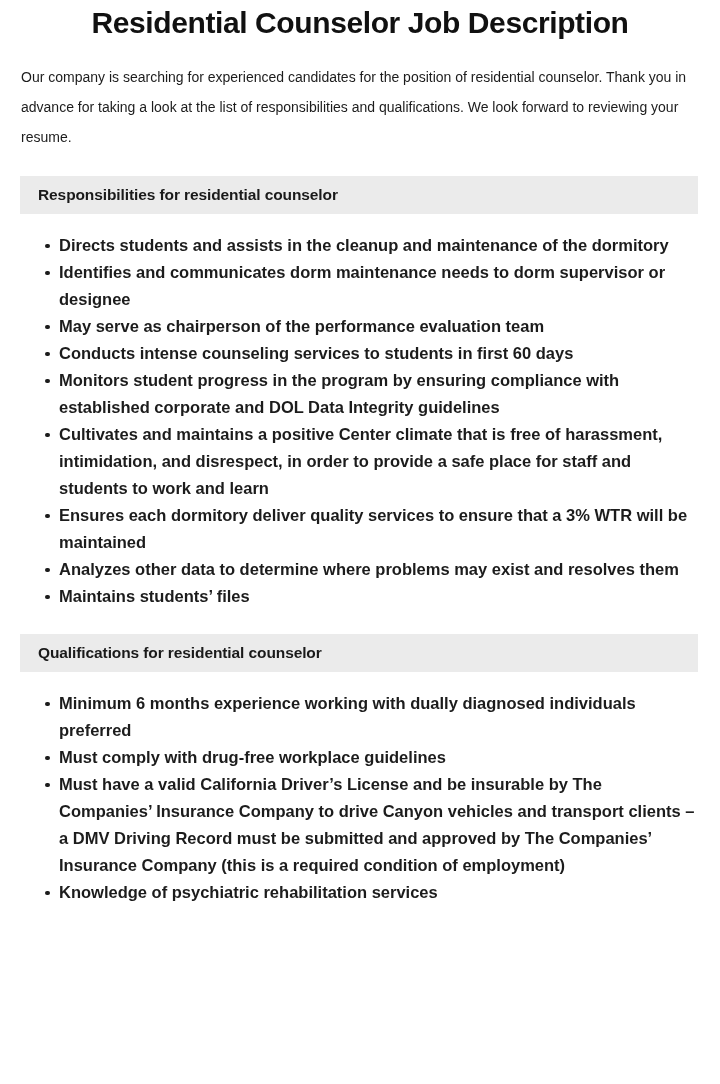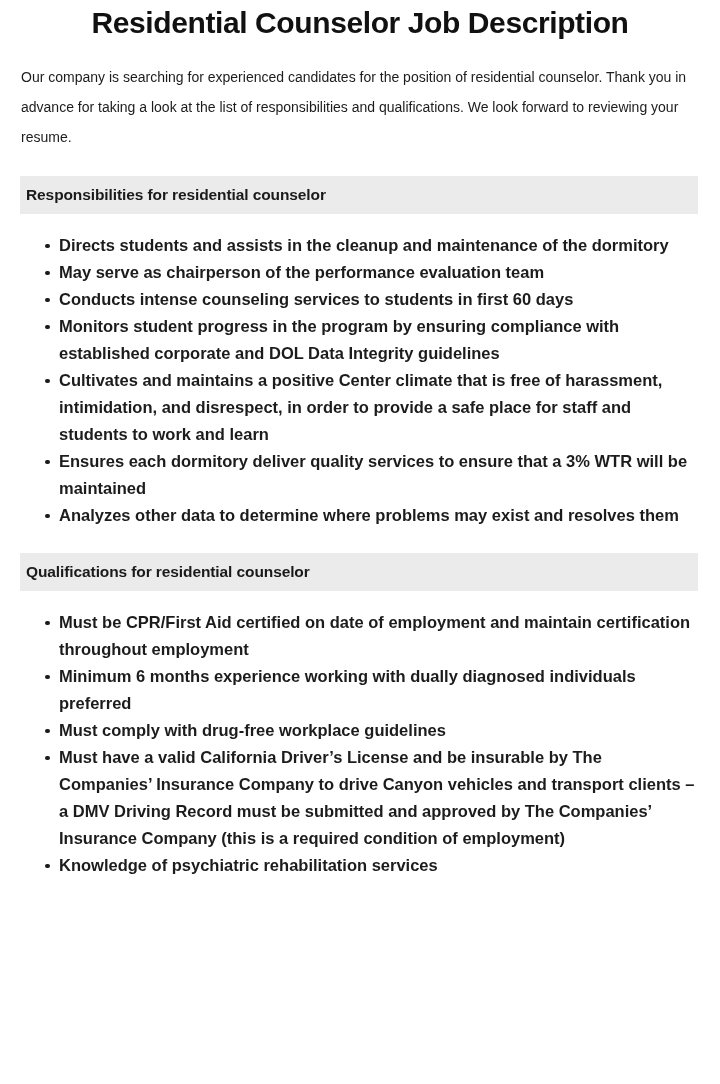--- a/index.html
+++ b/index.html
@@ -46,21 +46,21 @@
   
   .section {
     margin: 0;
   }
   .section-bar {
     margin: 24px 22px 0 20px;
     background: #ebebeb;
     height: 38px;
     display: flex;
     align-items: center;
-    padding: 0 6px;
+    padding: 0 18px;
   }
   .section-bar-title {
     font-size: 15.5px;
     line-height: 20px;
     font-weight: 600;
     color: #1a1a1a;
     letter-spacing: -0.1px;
   }
 
   
@@ -99,35 +99,36 @@
   <h1 class="doc-title">Residential Counselor Job Description</h1>
 
   <p class="intro">Our company is searching for experienced candidates for the position of residential counselor. Thank you in advance for taking a look at the list of responsibilities and qualifications. We look forward to reviewing your resume.</p>
 
   <div class="section">
     <div class="section-bar">
       <span class="section-bar-title">Responsibilities for residential counselor</span>
     </div>
     <ul class="bullets" id="list-0">
         <li>Directs students and assists in the cleanup and maintenance of the dormitory</li>
+        <li>Identifies and communicates dorm maintenance needs to dorm supervisor or designee</li>
         <li>May serve as chairperson of the performance evaluation team</li>
         <li>Conducts intense counseling services to students in first 60 days</li>
         <li>Monitors student progress in the program by ensuring compliance with established corporate and DOL Data Integrity guidelines</li>
         <li>Cultivates and maintains a positive Center climate that is free of harassment, intimidation, and disrespect, in order to provide a safe place for staff and students to work and learn</li>
         <li>Ensures each dormitory deliver quality services to ensure that a 3% WTR will be maintained</li>
         <li>Analyzes other data to determine where problems may exist and resolves them</li>
+        <li>Maintains students’ files</li>
       </ul>
   </div>
 
   <div class="section">
     <div class="section-bar">
       <span class="section-bar-title">Qualifications for residential counselor</span>
     </div>
     <ul class="bullets" id="list-1">
-        <li>Must be CPR/First Aid certified on date of employment and maintain certification throughout employment</li>
         <li>Minimum 6 months experience working with dually diagnosed individuals preferred</li>
         <li>Must comply with drug-free workplace guidelines</li>
         <li>Must have a valid California Driver’s License and be insurable by The Companies’ Insurance Company to drive Canyon vehicles and transport clients – a DMV Driving Record must be submitted and approved by The Companies’ Insurance Company (this is a required condition of employment)</li>
         <li>Knowledge of psychiatric rehabilitation services</li>
       </ul>
   </div>
 
   <div class="spacer-bottom"></div>
 </div>
 

